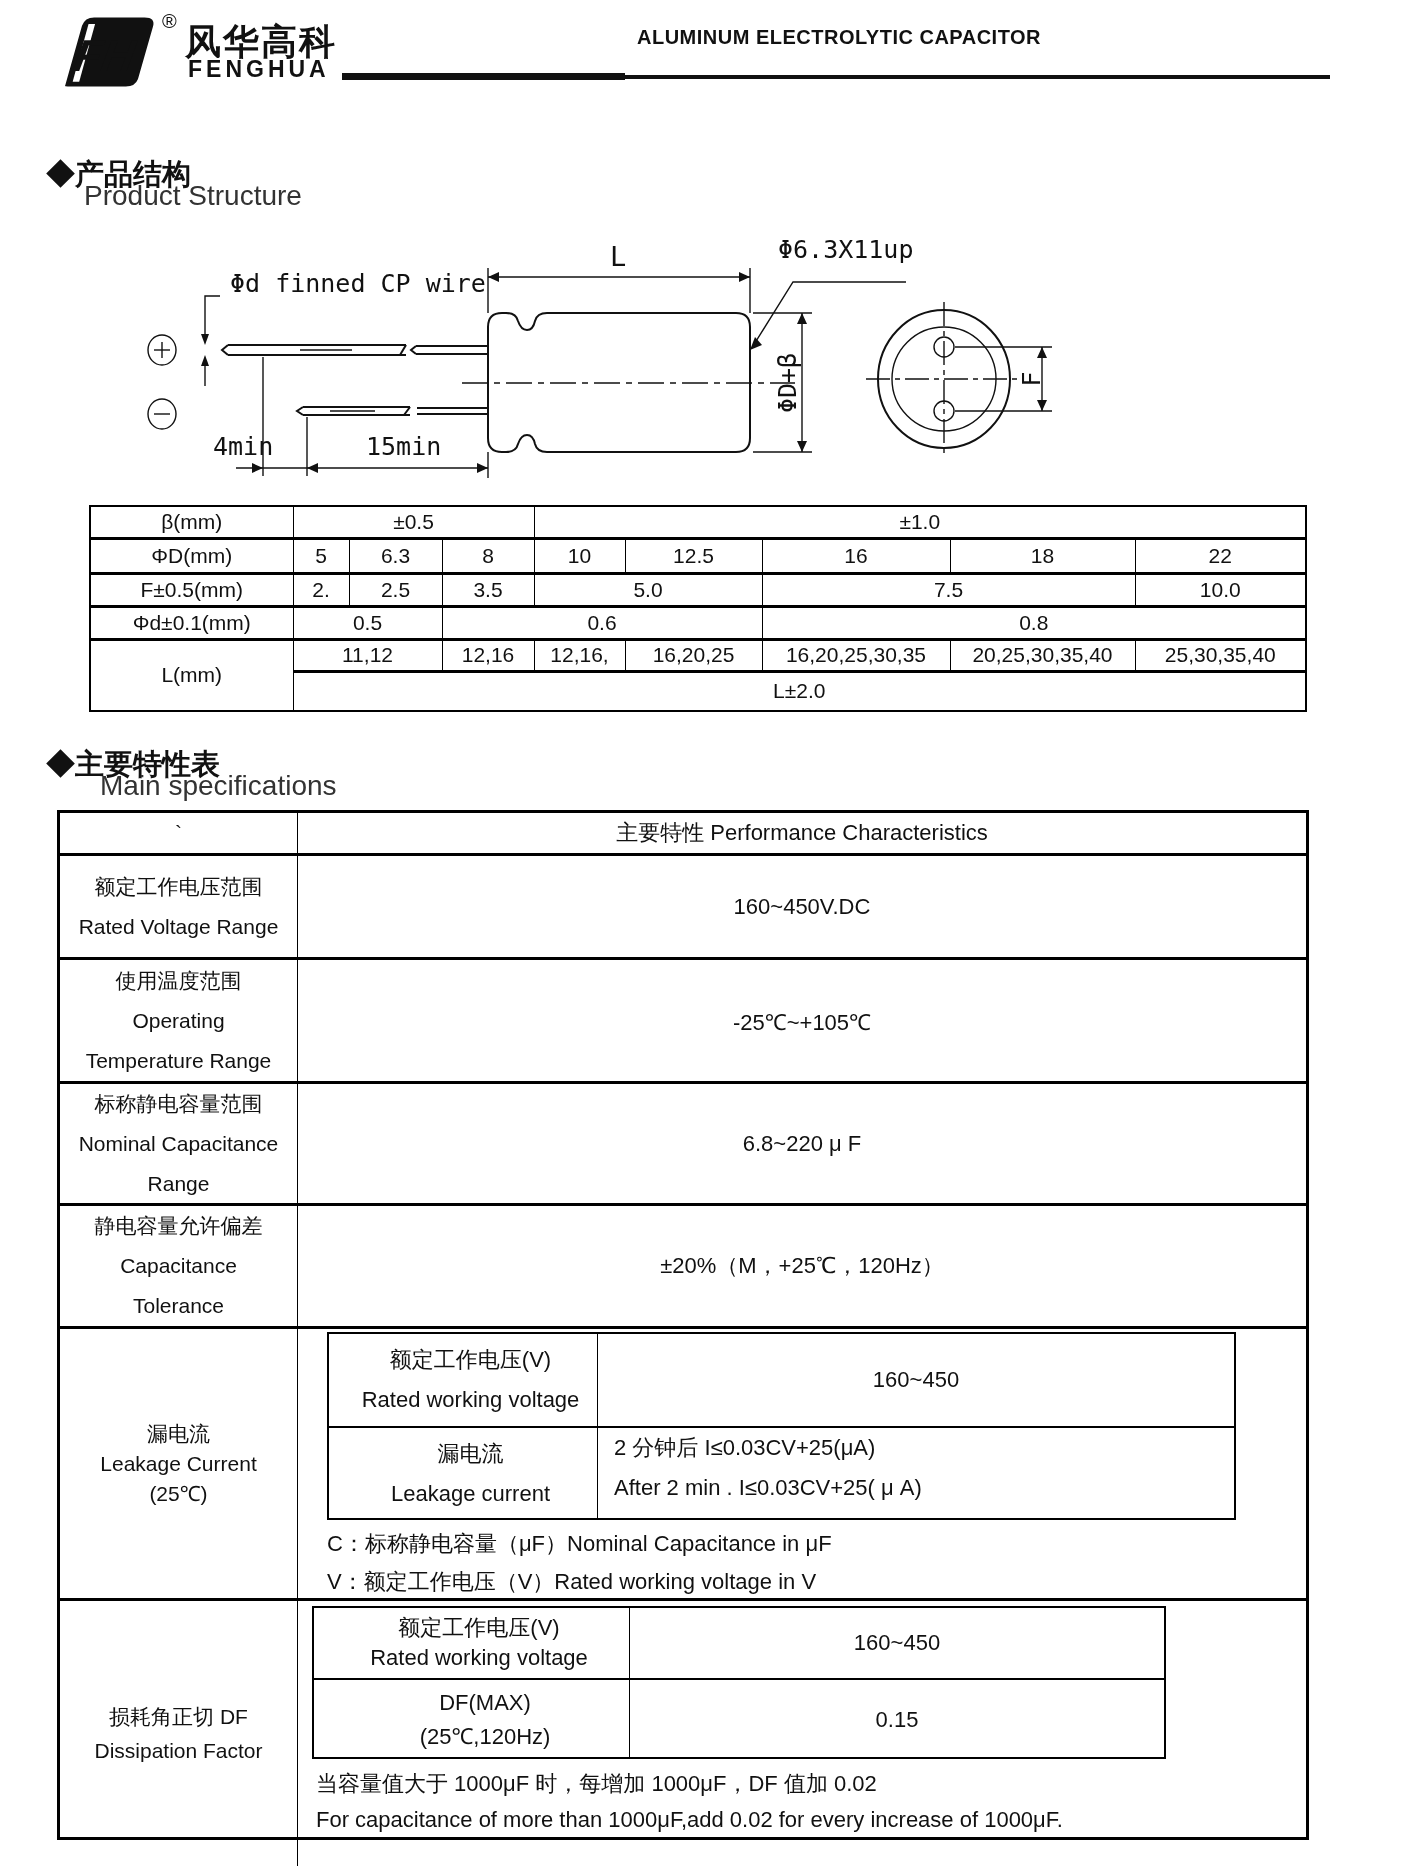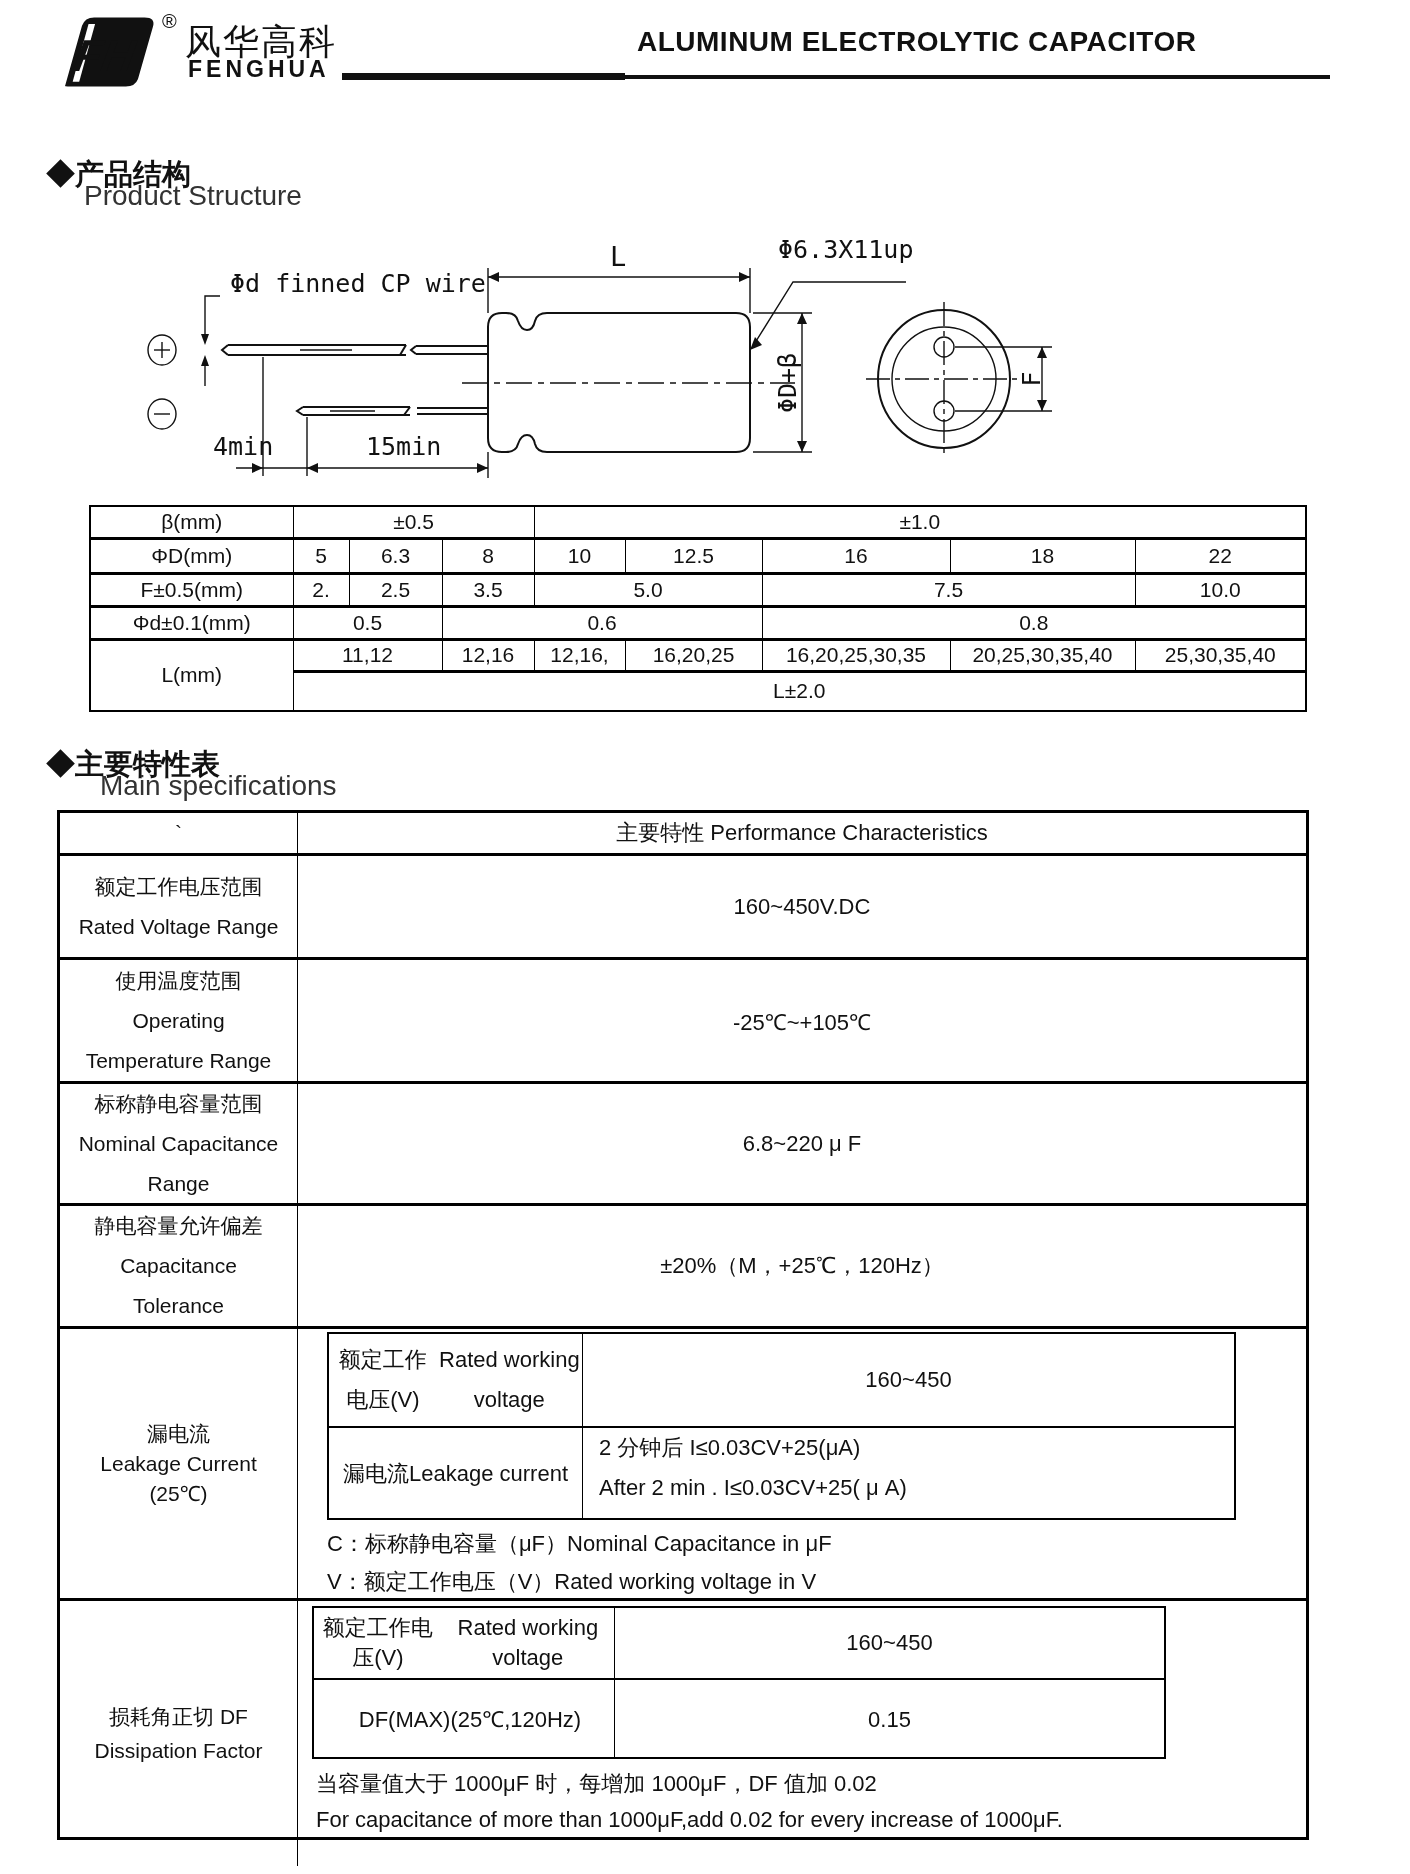--- a/index.html
+++ b/index.html
@@ -1,24 +1,24 @@
 <!DOCTYPE html>
 <html><head>
 <meta charset="utf-8">
 <style>
   html,body{margin:0;padding:0;background:#ffffff;}
   .page{position:relative;width:1410px;height:1874px;background:#ffffff;overflow:hidden;
         font-family:"Liberation Sans",sans-serif;color:#111;}
   .abs{position:absolute;}
 
   
-  .brand-cn{position:absolute;left:185px;top:18px;font-size:36px;font-weight:normal;letter-spacing:2px;color:#111;}
+  .brand-cn{position:absolute;left:185px;top:18px;font-size:36px;font-weight:bold;letter-spacing:2px;color:#111;}
   .brand-en{position:absolute;left:188px;top:56px;font-size:23px;font-weight:600;letter-spacing:4px;color:#111;}
   .reg-mark{position:absolute;left:162px;top:10px;font-size:20px;color:#111;}
-  .doc-title{position:absolute;left:637px;top:26px;width:700px;font-size:28px;font-weight:bold;
+  .doc-title{position:absolute;left:637px;top:26px;width:700px;font-size:20px;font-weight:bold;
              letter-spacing:0.5px;color:#111;}
   .rule-a{position:absolute;left:342px;top:73px;width:283px;height:7px;background:#111;}
   .rule-b{position:absolute;left:625px;top:75px;width:705px;height:4px;background:#111;}
 
   
   .h-cn{position:absolute;font-size:29px;font-weight:600;color:#111;margin-top:17px;}
   .h-en{position:absolute;font-size:28px;color:#333;}
 
   
   table.dims{position:absolute;left:89px;top:505px;width:1216px;border-collapse:collapse;
@@ -37,22 +37,22 @@
          display:flex;flex-direction:column;align-items:center;justify-content:center;
          text-align:center;font-size:21px;}
   .sright{flex:1;position:relative;display:flex;align-items:center;justify-content:center;}
   .ln40{line-height:40px;}
   .ln34{line-height:34px;}
   .ln30{line-height:30px;}
 
   .ntable{position:absolute;border:2.5px solid #000;box-sizing:border-box;}
   .nrow{display:flex;box-sizing:border-box;}
   .nrow + .nrow{border-top:2px solid #000;}
-  .nleft{border-right:1.5px solid #000;box-sizing:border-box;display:flex;flex-direction:row;
-         align-items:center;justify-content:center;text-align:center;}
+  .nleft{border-right:1.5px solid #000;box-sizing:border-box;display:flex;flex-direction:column;
+         align-items:center;justify-content:center;text-align:center;margin-left:15px;}
   .nval{flex:1;display:flex;align-items:center;justify-content:center;}
   .nval.left{justify-content:flex-start;flex-direction:column;align-items:flex-start;padding-left:16px;}
   .note{position:absolute;font-size:22px;white-space:nowrap;}
 
   svg text{font-family:"DejaVu Sans Mono",monospace;fill:#111;}
   .thin{stroke:#111;stroke-width:1.4;fill:none;}
   .med{stroke:#111;stroke-width:2;fill:none;}
   .arrow{fill:#111;stroke:none;}
 </style>
 </head>

